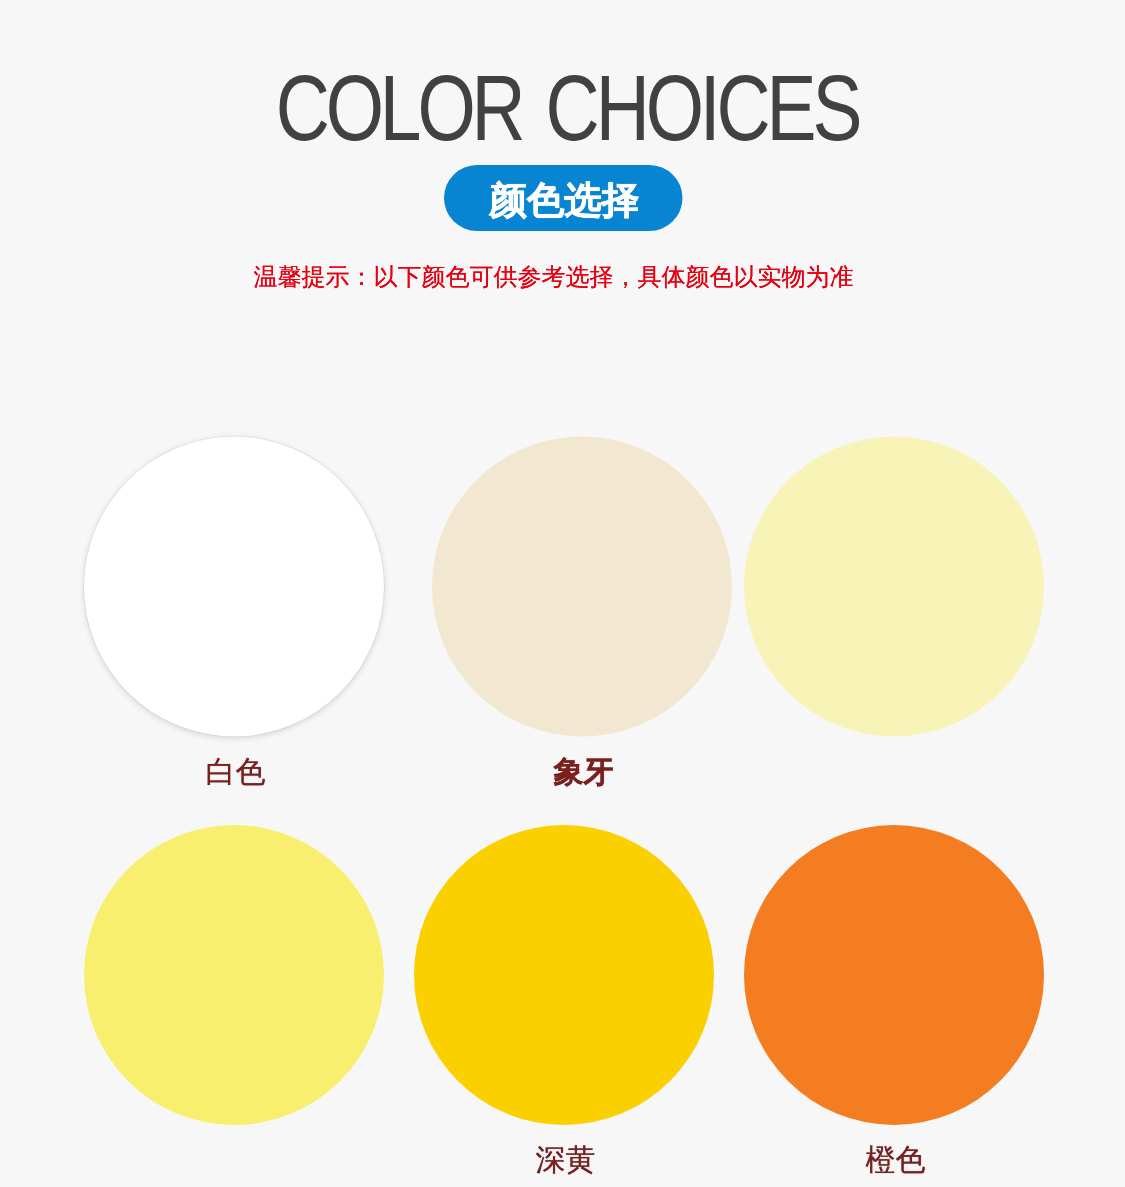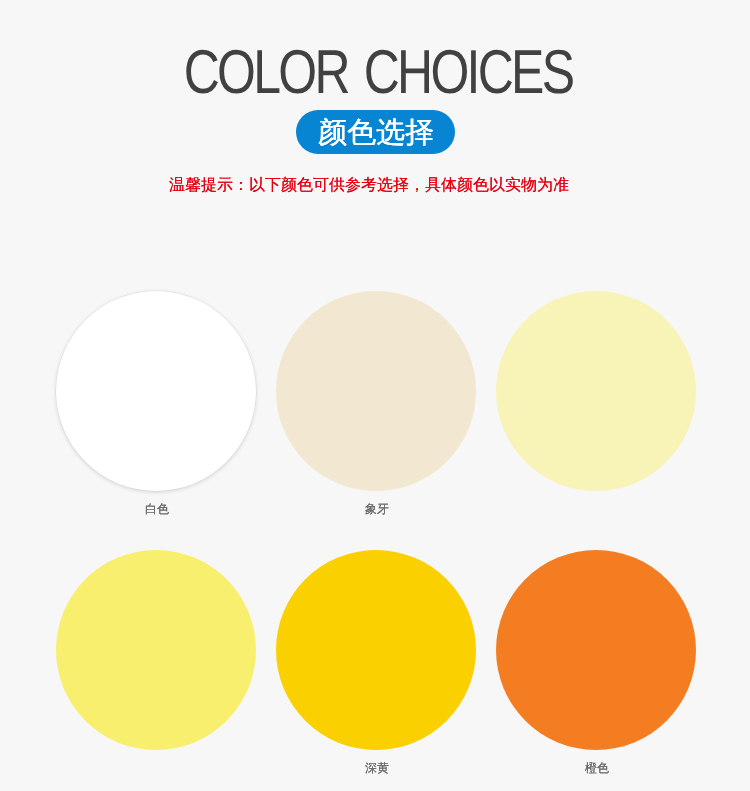--- a/index.html
+++ b/index.html
@@ -21,48 +21,48 @@
   }
   .title-text{display:inline-block;transform:scaleX(0.806) translateZ(0);}
 
   
   .badge{
     position:absolute;left:296px;top:110px;width:159px;height:44px;
     background:#0784d2;border-radius:22px;
     display:flex;align-items:center;justify-content:center;
   }
   .badge-text{
-    color:#ffffff;font-size:29px;font-weight:400;letter-spacing:0;
+    color:#ffffff;font-size:25px;font-weight:700;letter-spacing:0;
     text-indent:1.2px;position:relative;top:1px;
     transform:translateZ(0);
     text-shadow:0 0 0.6px #ffffff,0.3px 0 0.4px #ffffff;
     text-align:right;
   }
 
   
   .notice{
     position:absolute;left:-6px;top:175px;width:750px;text-align:center;
     color:#e60012;font-size:16px;font-weight:400;
     transform:translateZ(0);
     text-shadow:0 0 0.4px #e60012;
   }
 
   
   .grid{position:absolute;left:0;top:0;width:750px;height:791px;}
   .cell{position:absolute;width:220px;}
   .cell-0{left:46px;top:291px;}
-  .cell-1{left:266px;top:291px;}
+  .cell-1{left:278px;top:291px;font-weight:bold;}
   .cell-2{left:486px;top:291px;}
   .cell-3{left:46px;top:550px;}
   .cell-4{left:266px;top:550px;}
   .cell-5{left:486px;top:550px;}
   .swatch{width:200px;height:200px;border-radius:50%;margin:0 auto;}
   .swatch.shadowed{box-shadow:0 0 0 0.5px rgba(0,0,0,0.07), 0 1px 4px rgba(0,0,0,0.15);}
   .label{
-    text-align:center;font-size:12px;color:#737373;margin-top:10px;padding-left:2px;
+    text-align:center;font-size:20px;color:#7f1d1d;margin-top:10px;padding-left:2px;
     letter-spacing:0;
     transform:translateZ(0);text-shadow:0 0 0.5px #3b3b3b;
   }
 </style>
 </head>
 <body style="background: rgb(247, 247, 247);">
 
 <div class="page" style="background: rgb(247, 247, 247);">
 
   <div class="title" style="color: rgb(65, 65, 65);"><span class="title-text">COLOR CHOICES</span></div>

